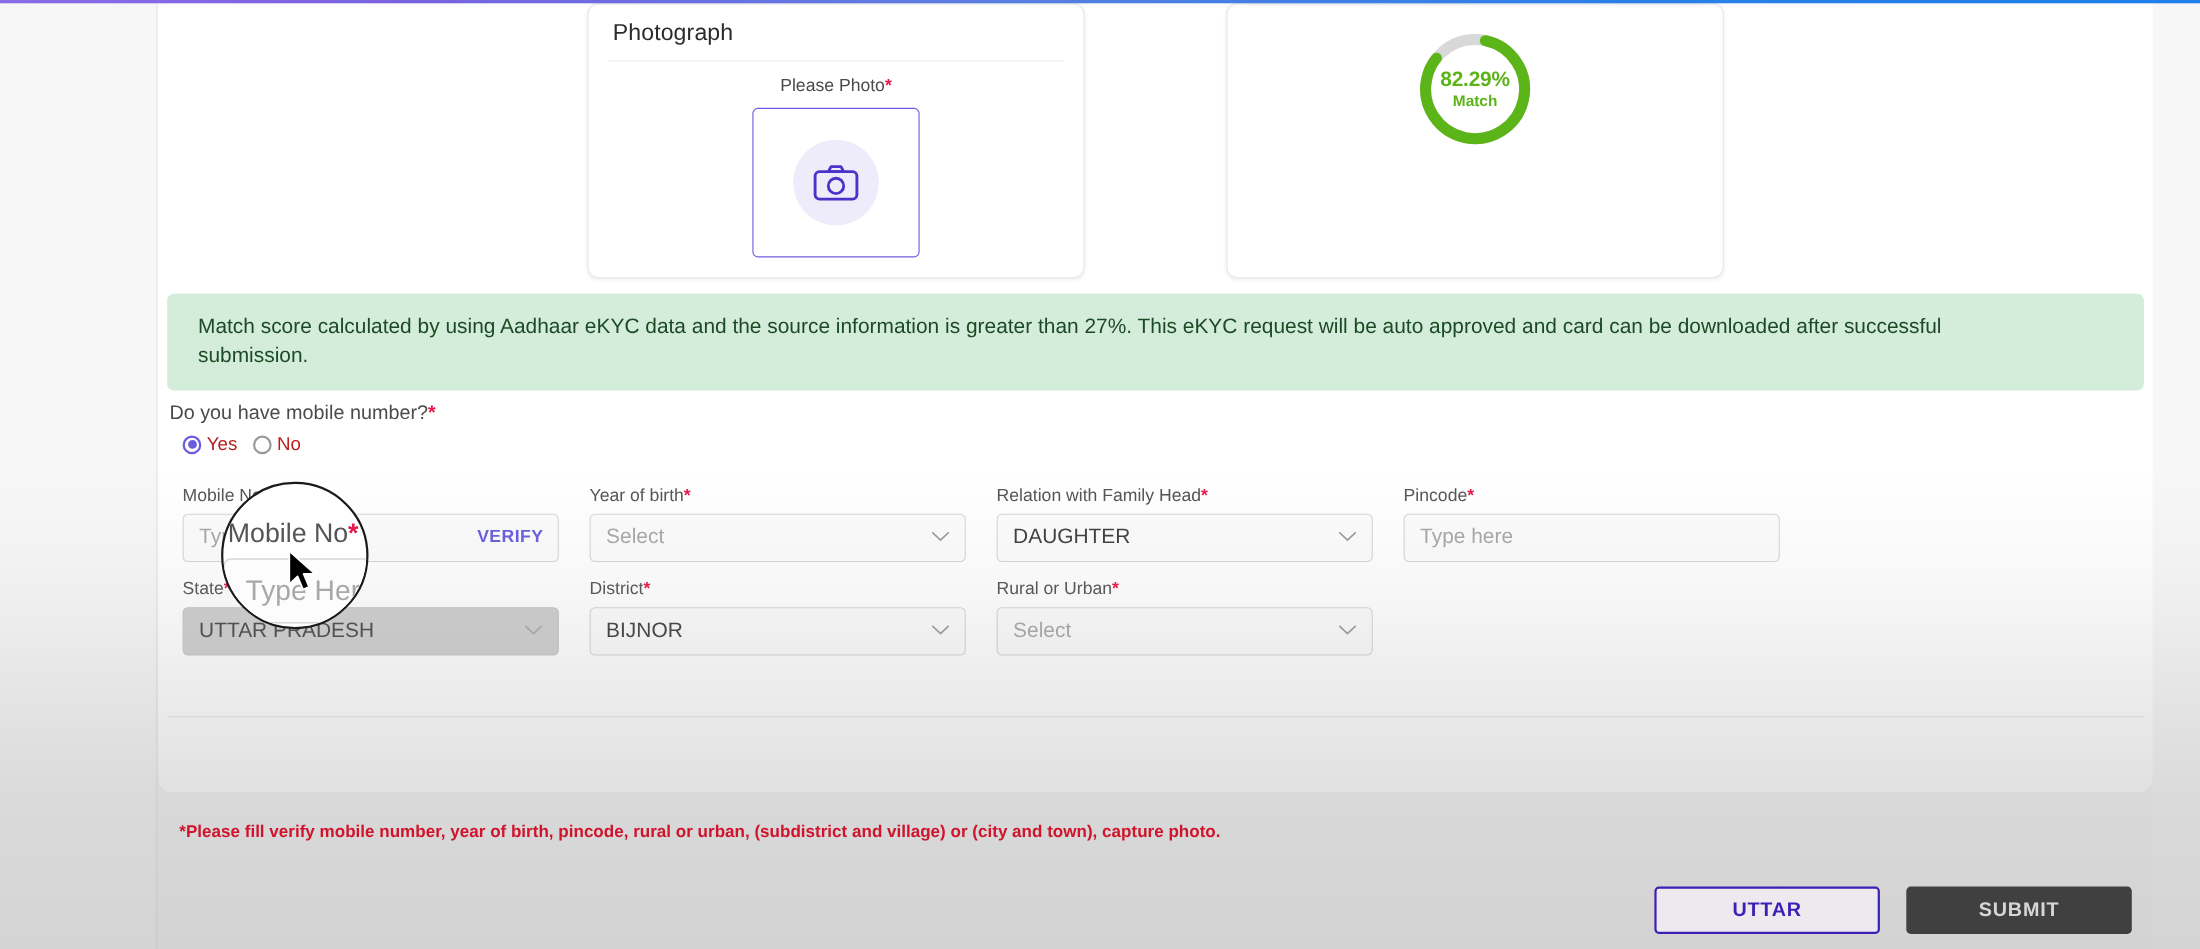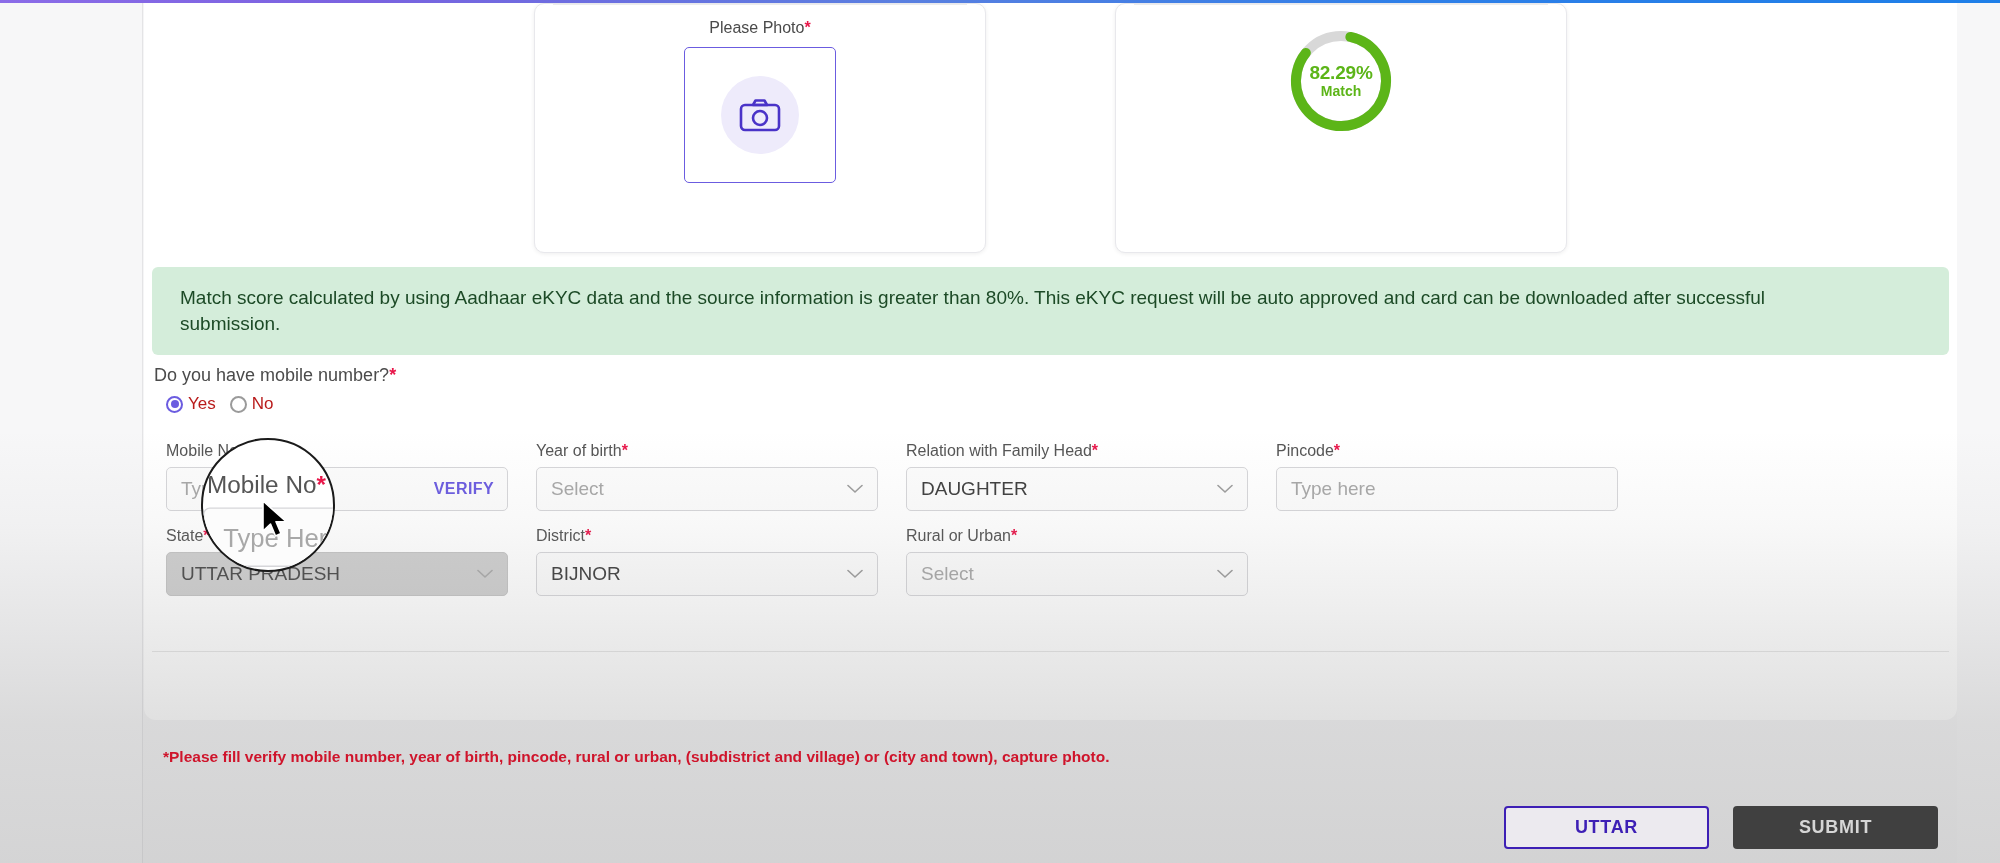--- a/index.html
+++ b/index.html
@@ -463,20 +463,21 @@
 <div class="top-accent"></div>
 
 <div class="left-rail"></div>
 <div class="right-gutter"></div>
 
 <div class="content-card">
 
   <div class="panel-row">
 
     <div class="panel panel-photo">
+      <div class="panel-title">Photograph</div>
       <div class="panel-divider"></div>
       <div class="panel-body">
         <div class="capture-wrap">
           <div class="capture-label">
             <span>Please Photo</span><span class="req">*</span>
           </div>
           <div class="capture-box">
             <div class="capture-circle">
               <svg width="42" height="36" viewBox="0 0 42 36">
                 <rect x="2" y="8" width="38" height="25" rx="4" fill="none" stroke="#4a33c8" stroke-width="2.6"></rect>
@@ -503,21 +504,21 @@
               <div class="donut-sub">Match</div>
             </div>
           </div>
         </div>
       </div>
     </div>
 
   </div>
 
   <div class="info-banner">
-    <p>Match score calculated by using Aadhaar eKYC data and the source information is greater than 80%. This eKYC request will be auto approved and card can be downloaded after successful submission.</p>
+    <p>Match score calculated by using Aadhaar eKYC data and the source information is greater than 27%. This eKYC request will be auto approved and card can be downloaded after successful submission.</p>
   </div>
 
   <div class="form-area">
 
     <div class="question-label">
       <span>Do you have mobile number?</span><span class="req">*</span>
     </div>
 
     <div class="radio-row">
       <div class="radio-opt">

